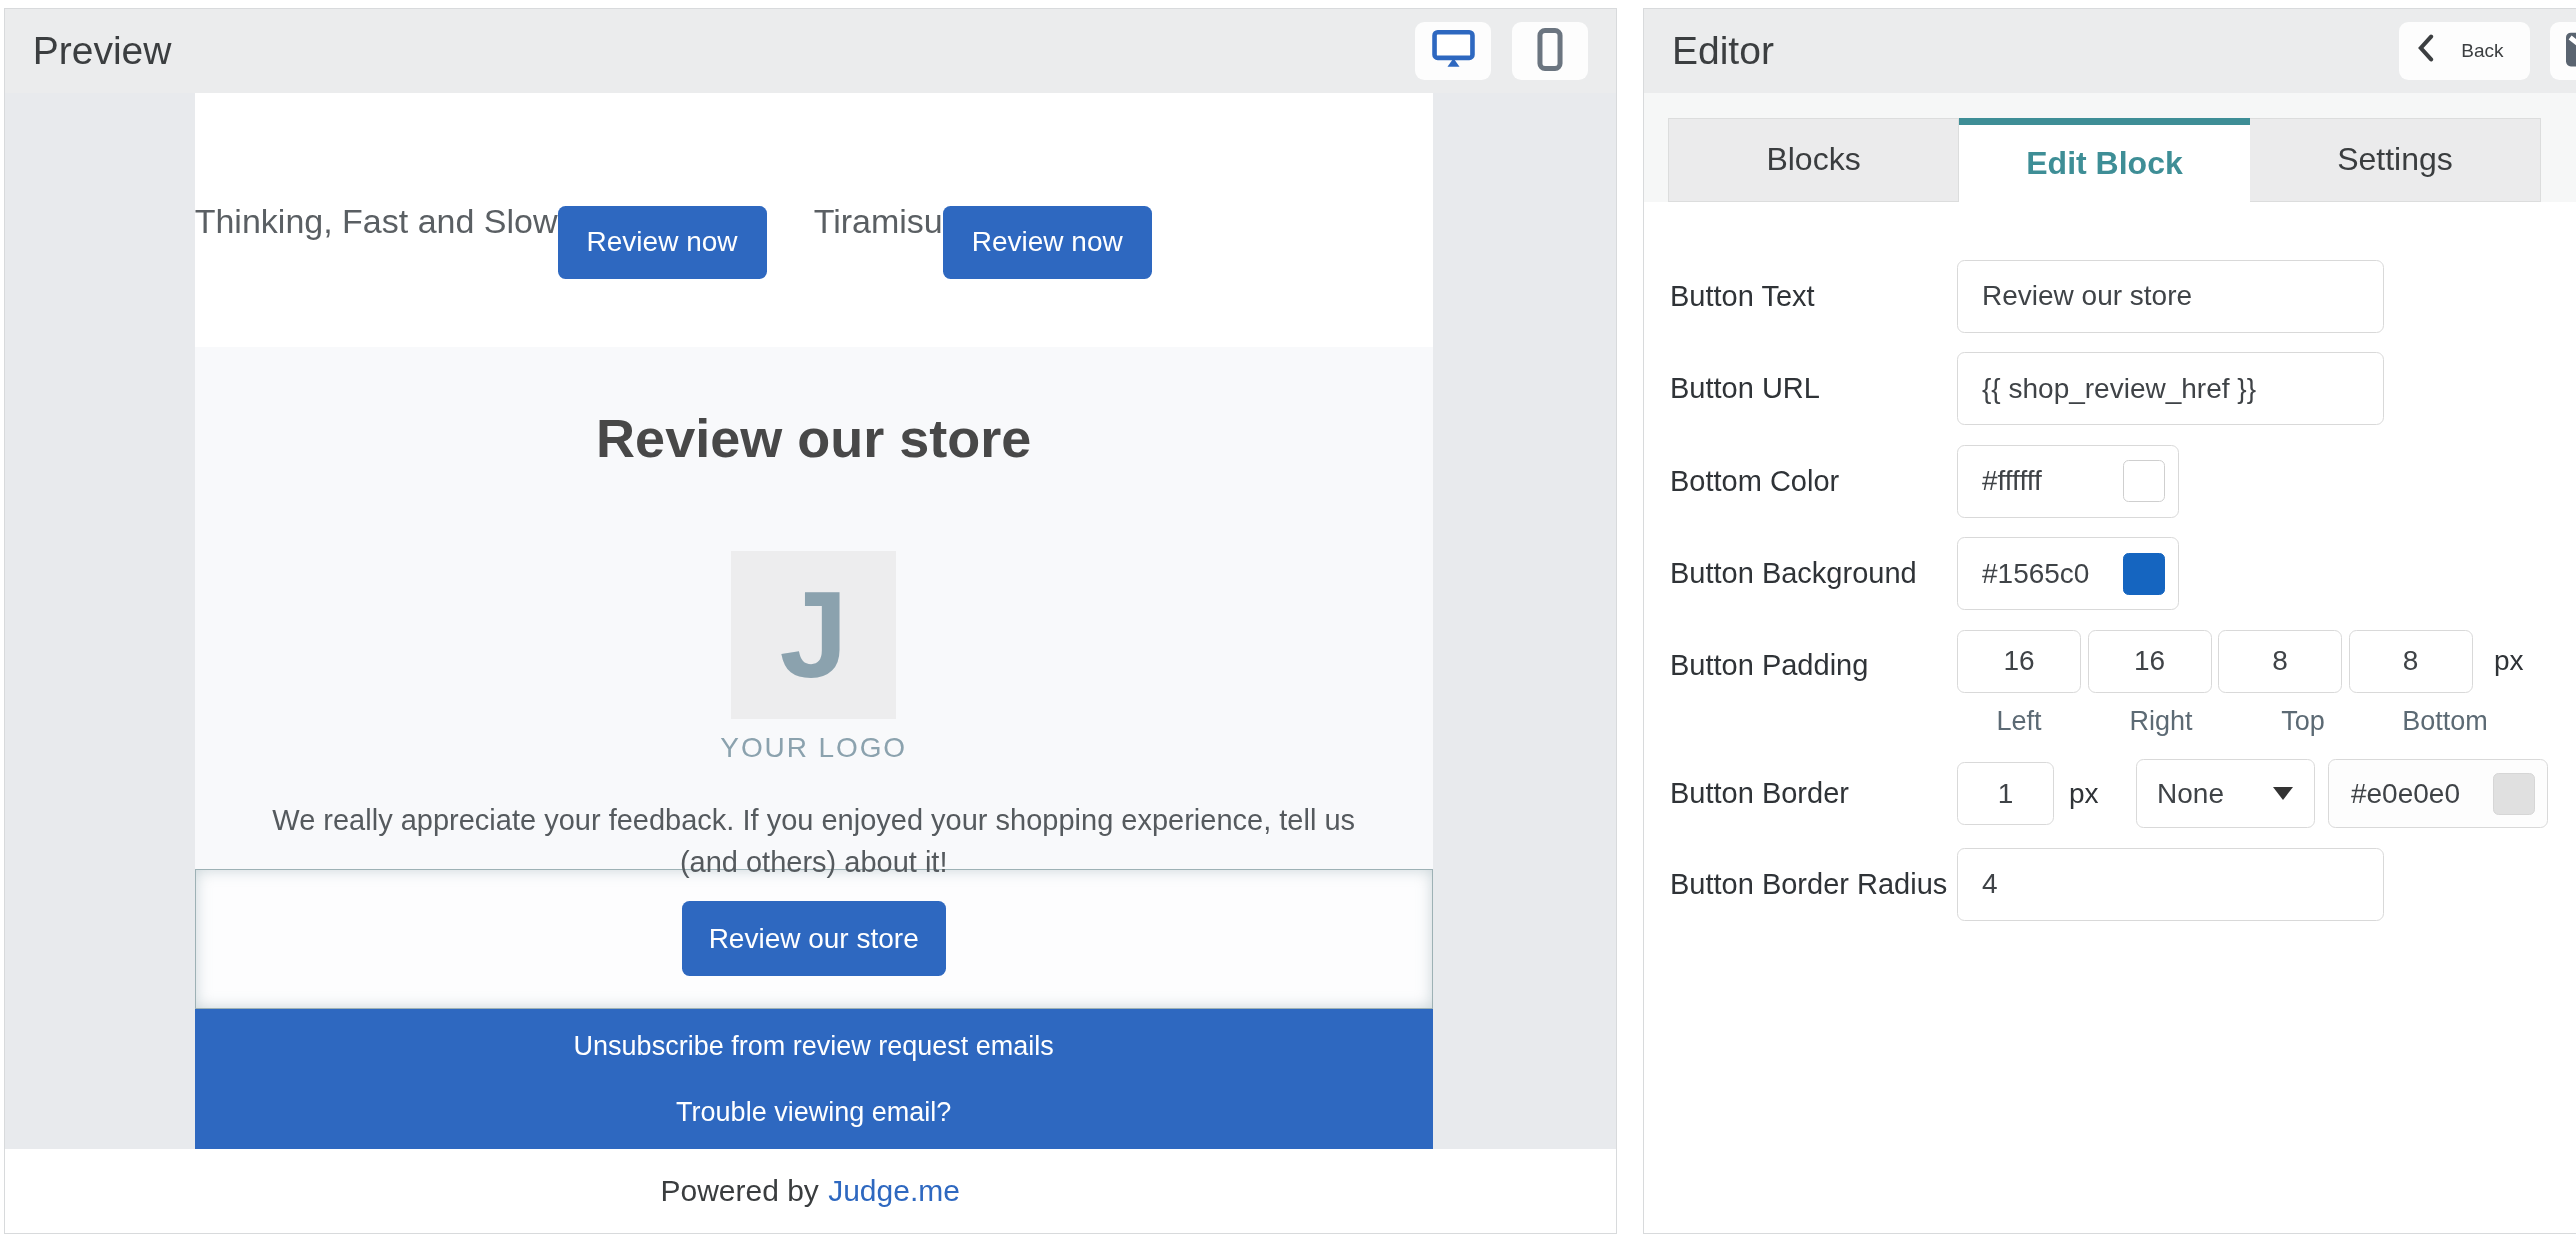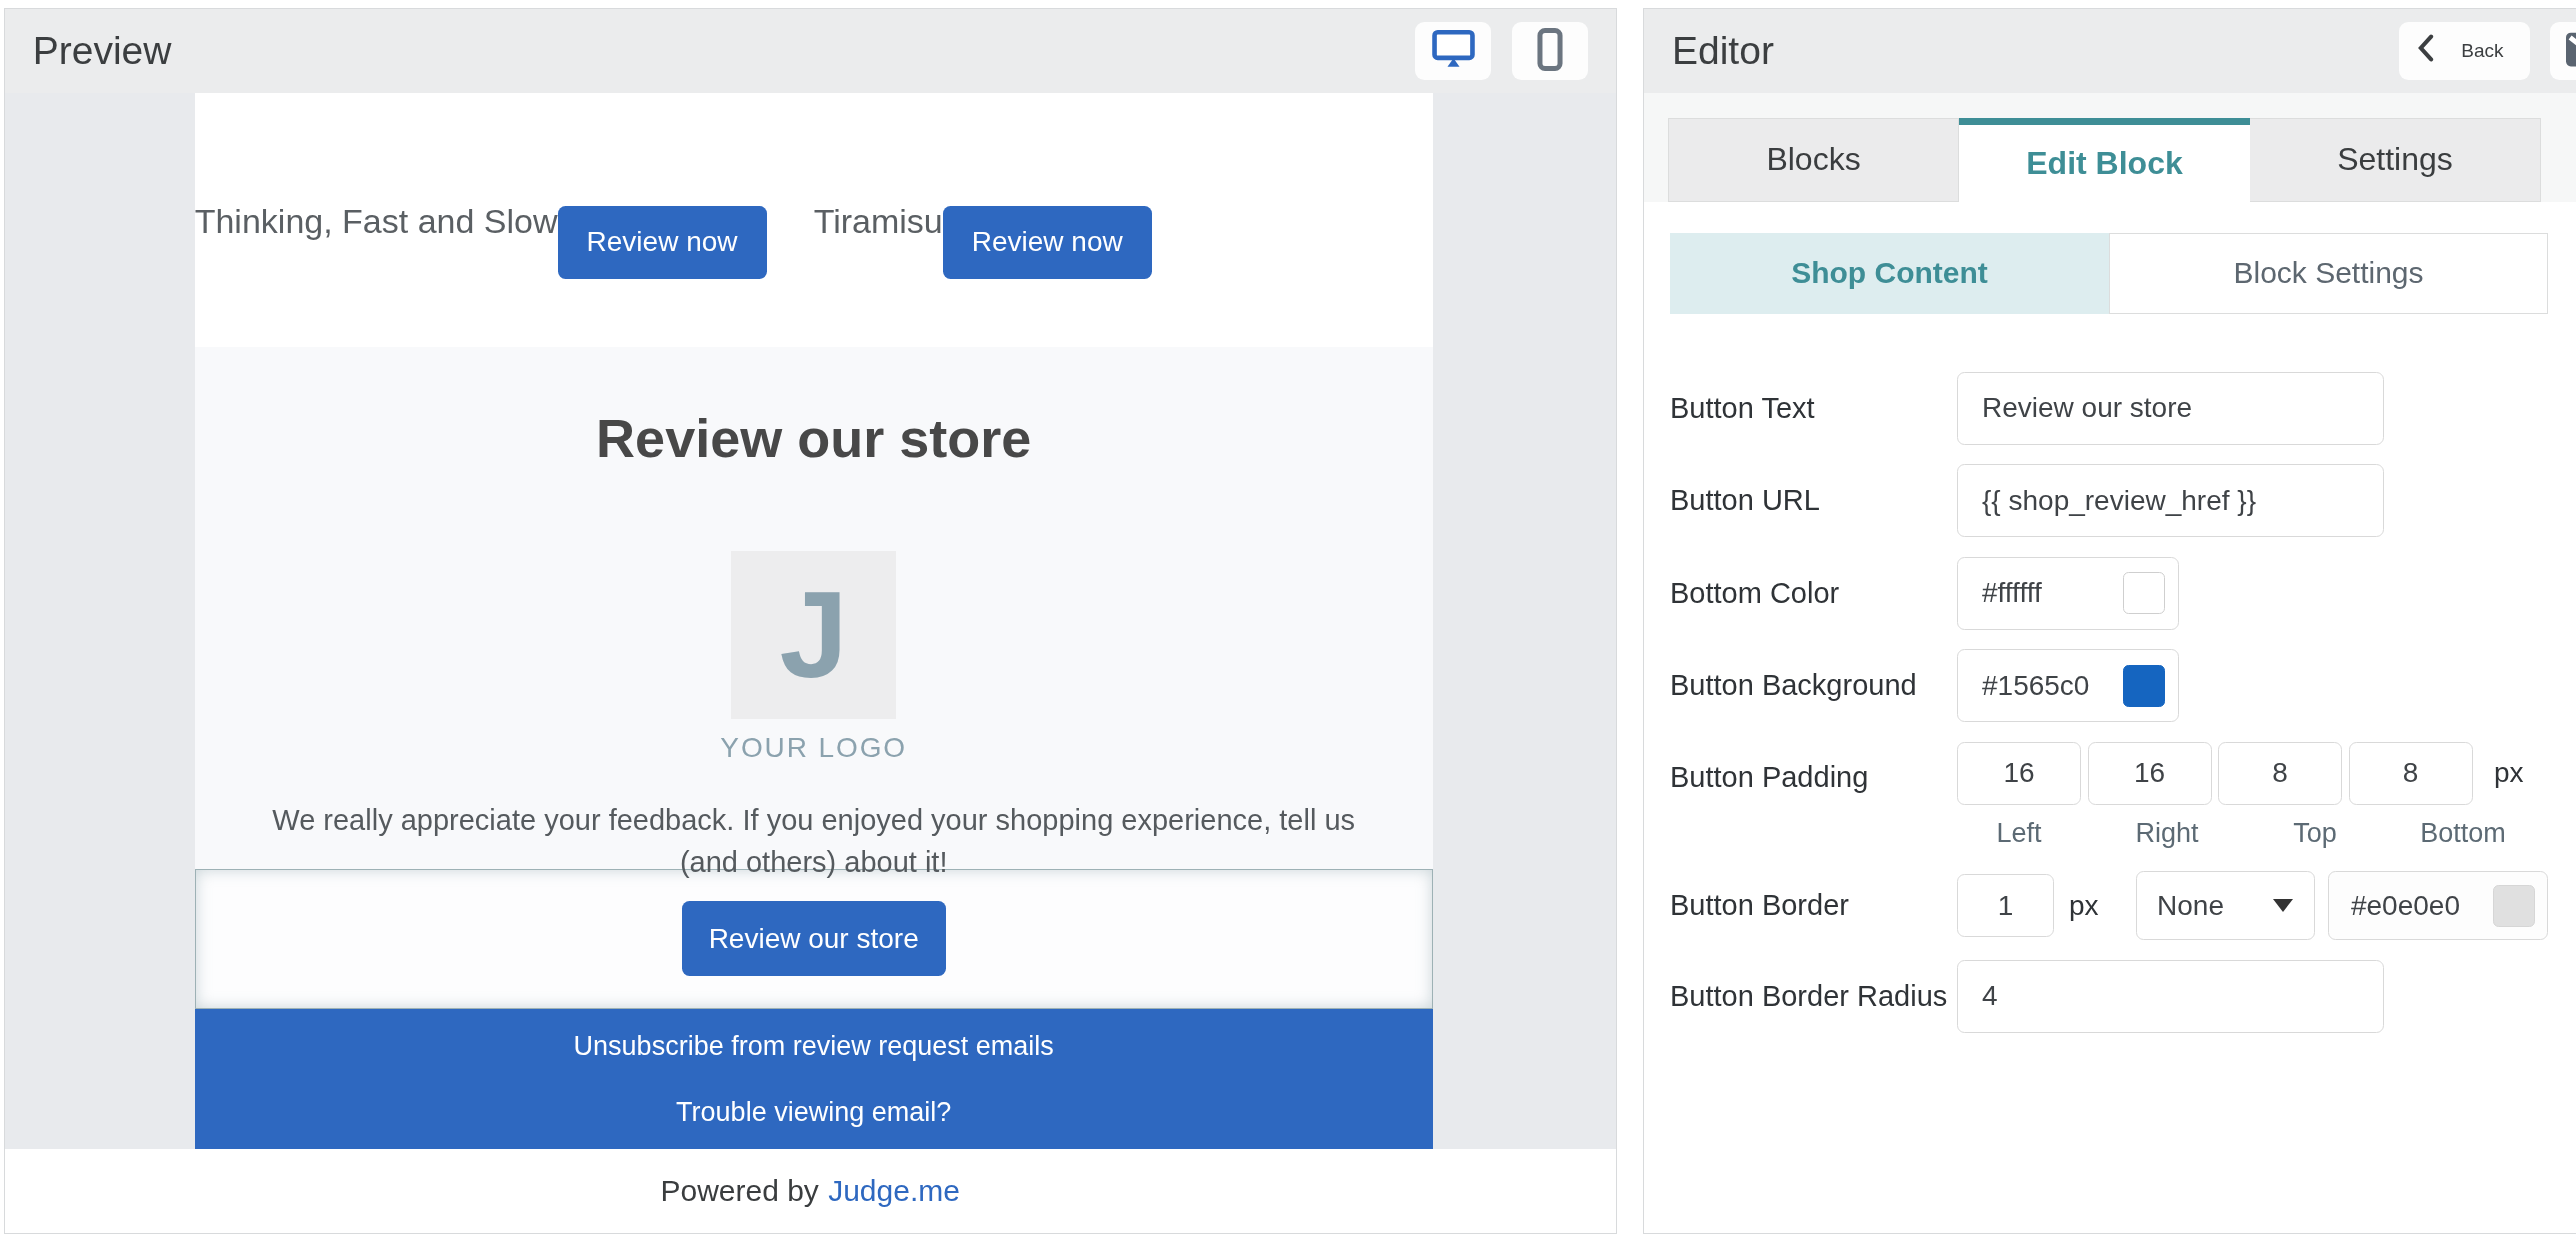--- a/index.html
+++ b/index.html
@@ -70,21 +70,21 @@
   .input-wide { width:427px; height:73px; padding:0 24px; border:0.9px solid #d9d9d9; border-radius:7.5px; font-size:28px; color:#3f4347; font-family:"Liberation Sans", sans-serif; background:#fff; outline:none; }
   .input-color { width:222px; height:73px; padding:0 13px 0 24px; justify-content:space-between; }
   .swatch { width:42px; height:42px; border-radius:5.6px; border:0.9px solid #cfcfcf; cursor:pointer; }
   .swatch-white { background:#ffffff; }
   .swatch-blue { background:#1565c0; border-color:#1565c0; }
   .swatch-gray { background:#e0e0e0; border-color:#d6d6d6; }
 
   .pads { display:flex; gap:6.5px; align-items:center; }
   .input-small { width:124px; height:63px; text-align:center; border:0.9px solid #d9d9d9; border-radius:7.5px; font-size:28px; color:#3f4347; font-family:"Liberation Sans", sans-serif; outline:none; background:#fff; }
   .unit { font-size:28px; color:#2f3337; margin-left:15px; }
-  .sublabels { display:flex; gap:24px; margin-top:13px; }
+  .sublabels { display:flex; gap:18px; margin-top:13px; }
   .sublabel { width:124px; text-align:center; font-size:27px; color:#5c6a74; }
 
   .input-tiny { width:97px; height:63px; text-align:center; border:0.9px solid #d9d9d9; border-radius:7.5px; font-size:28px; color:#3f4347; font-family:"Liberation Sans", sans-serif; outline:none; background:#fff; }
   .select-box { width:179px; height:69px; margin-left:37px; padding:0 20.5px; justify-content:space-between; cursor:pointer; }
   .caret { width:0; height:0; border-left:10.3px solid transparent; border-right:10.3px solid transparent; border-top:13px solid #333; }
   .border-color-box { width:220px; height:69px; margin-left:13px; padding:0 11.2px 0 22.4px; justify-content:space-between; background:#fdfdfd; }
 
   .scroll-track { position:absolute; right:0; top:193px; bottom:0; width:14px; background:#f3f4f4; border-left:0.9px solid #e9eaea; }
 </style>
 </head>
@@ -179,24 +179,20 @@
 
     <nav class="tabbar">
       <div class="tabs">
         <div class="tab">Blocks</div>
         <div class="tab active">Edit Block</div>
         <div class="tab">Settings</div>
       </div>
     </nav>
 
     <div class="editor-content">
-      <div class="subtabs">
-        <div class="subtab active">Shop Content</div>
-        <div class="subtab inactive">Block Settings</div>
-      </div>
 
       <div class="form">
 
         <div class="row">
           <div class="row-label">Button Text</div>
           <input class="input-wide" value="Review our store" style="">
         </div>
 
         <div class="row">
           <div class="row-label">Button URL</div>

